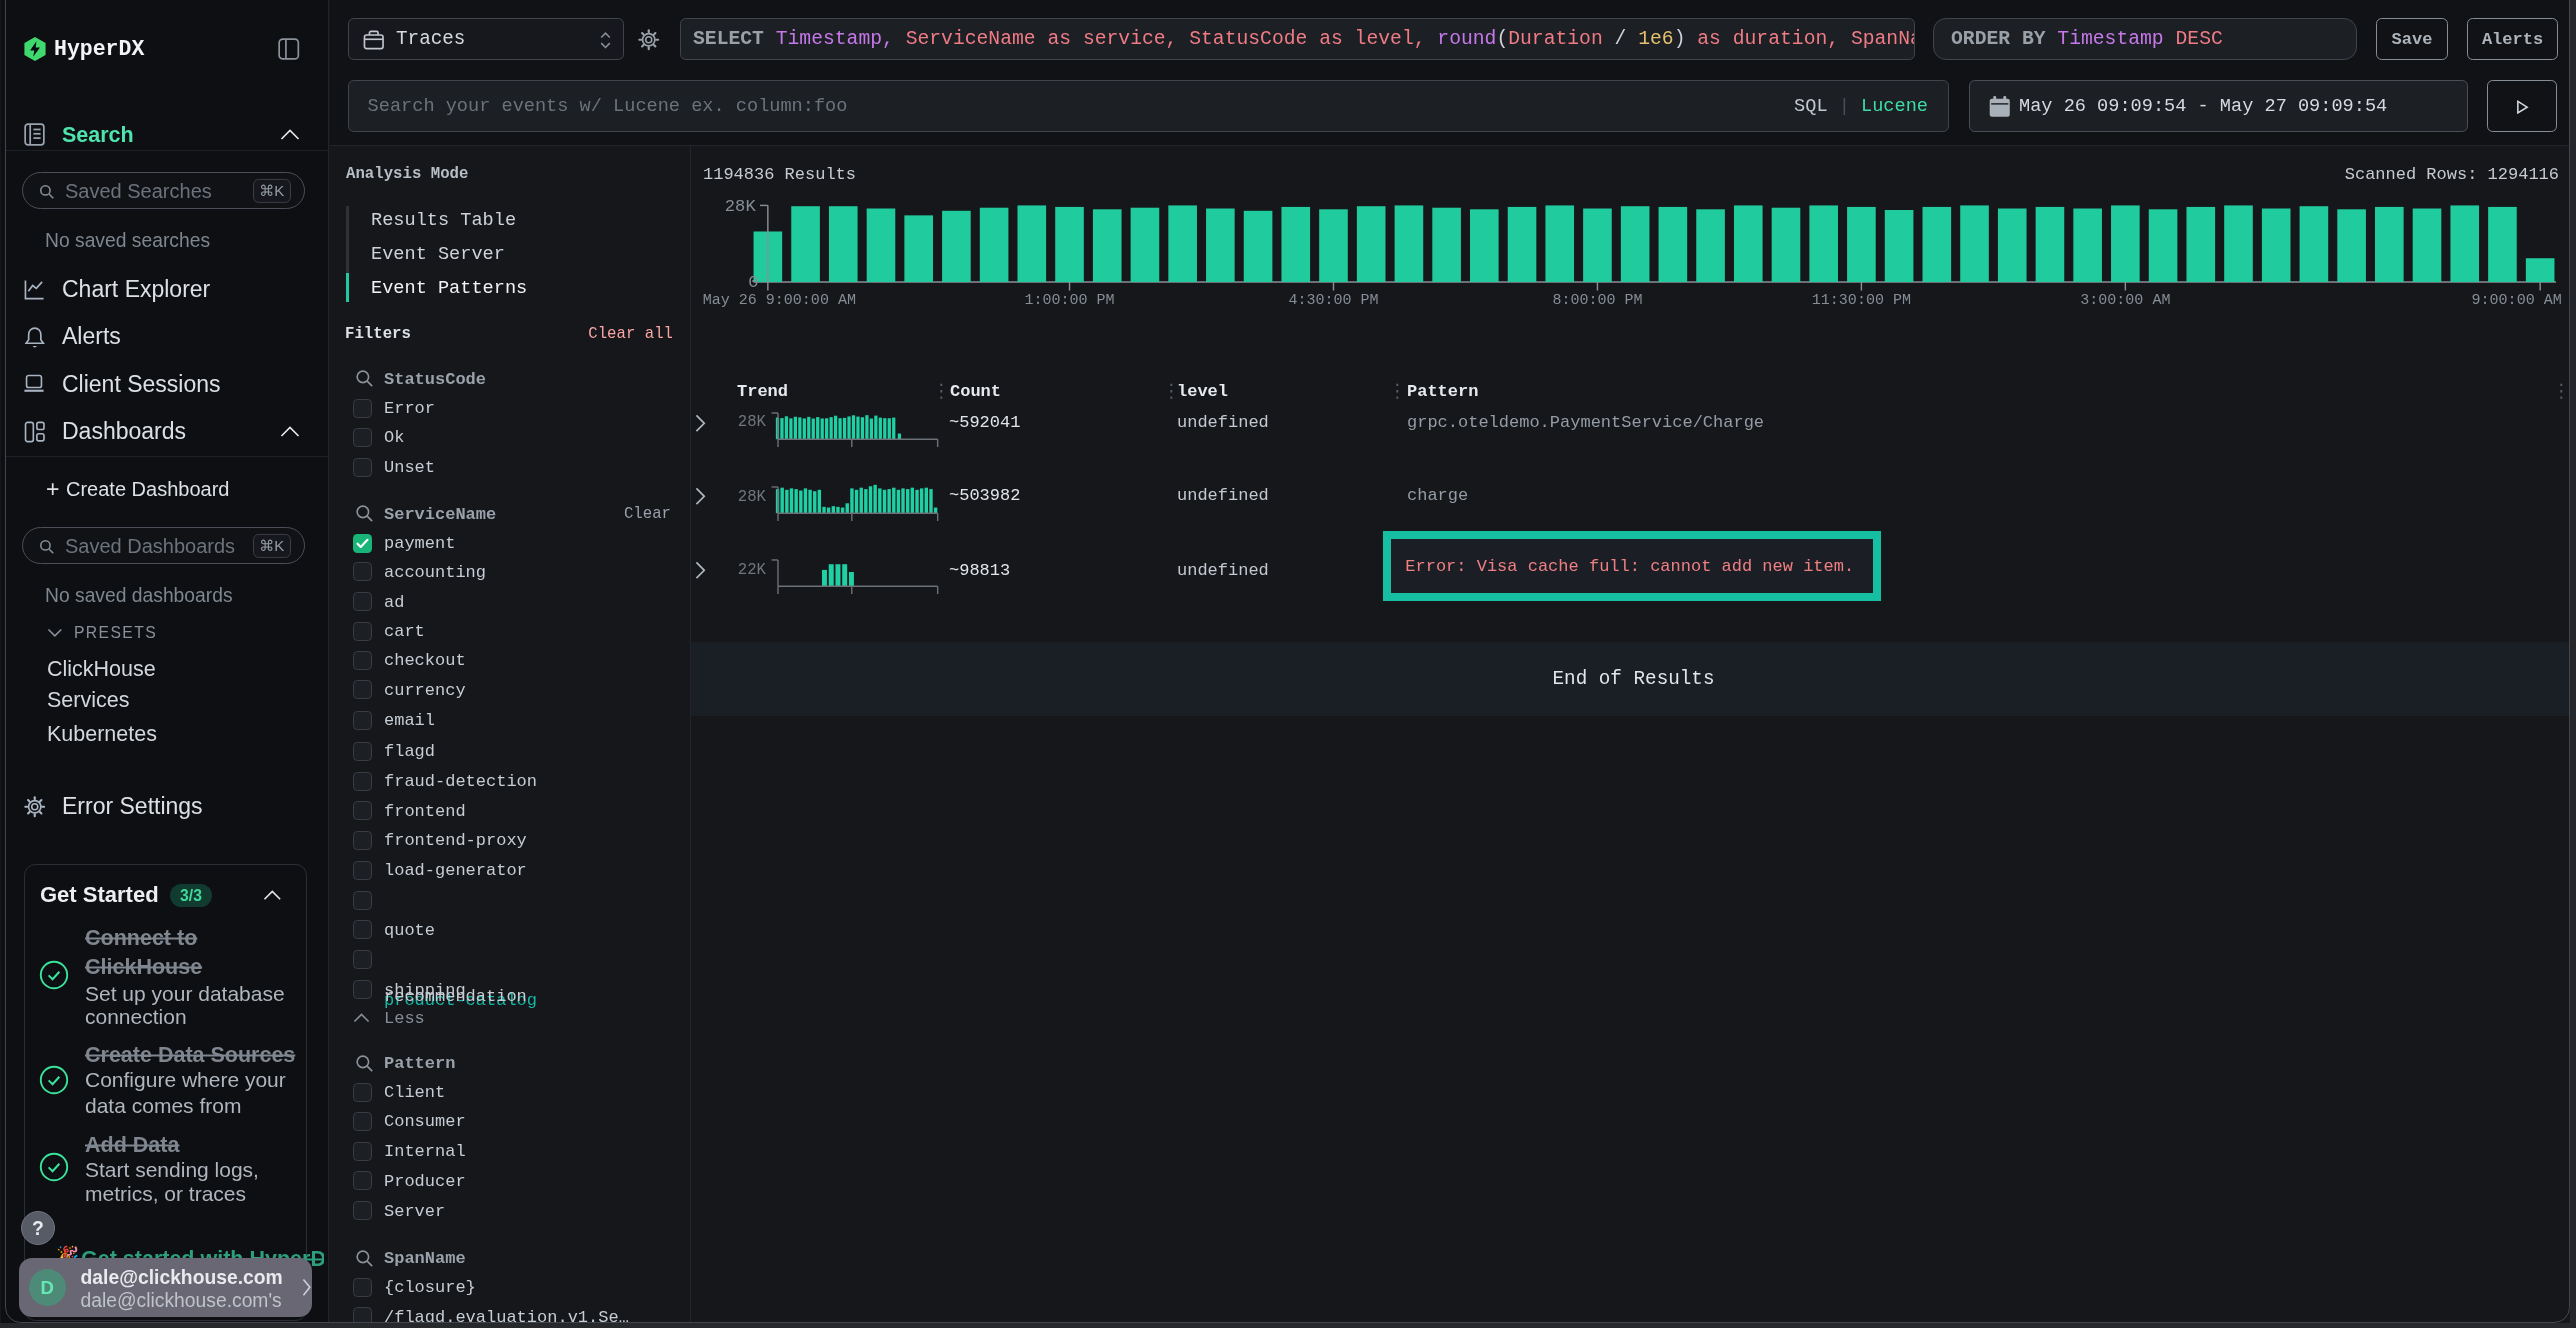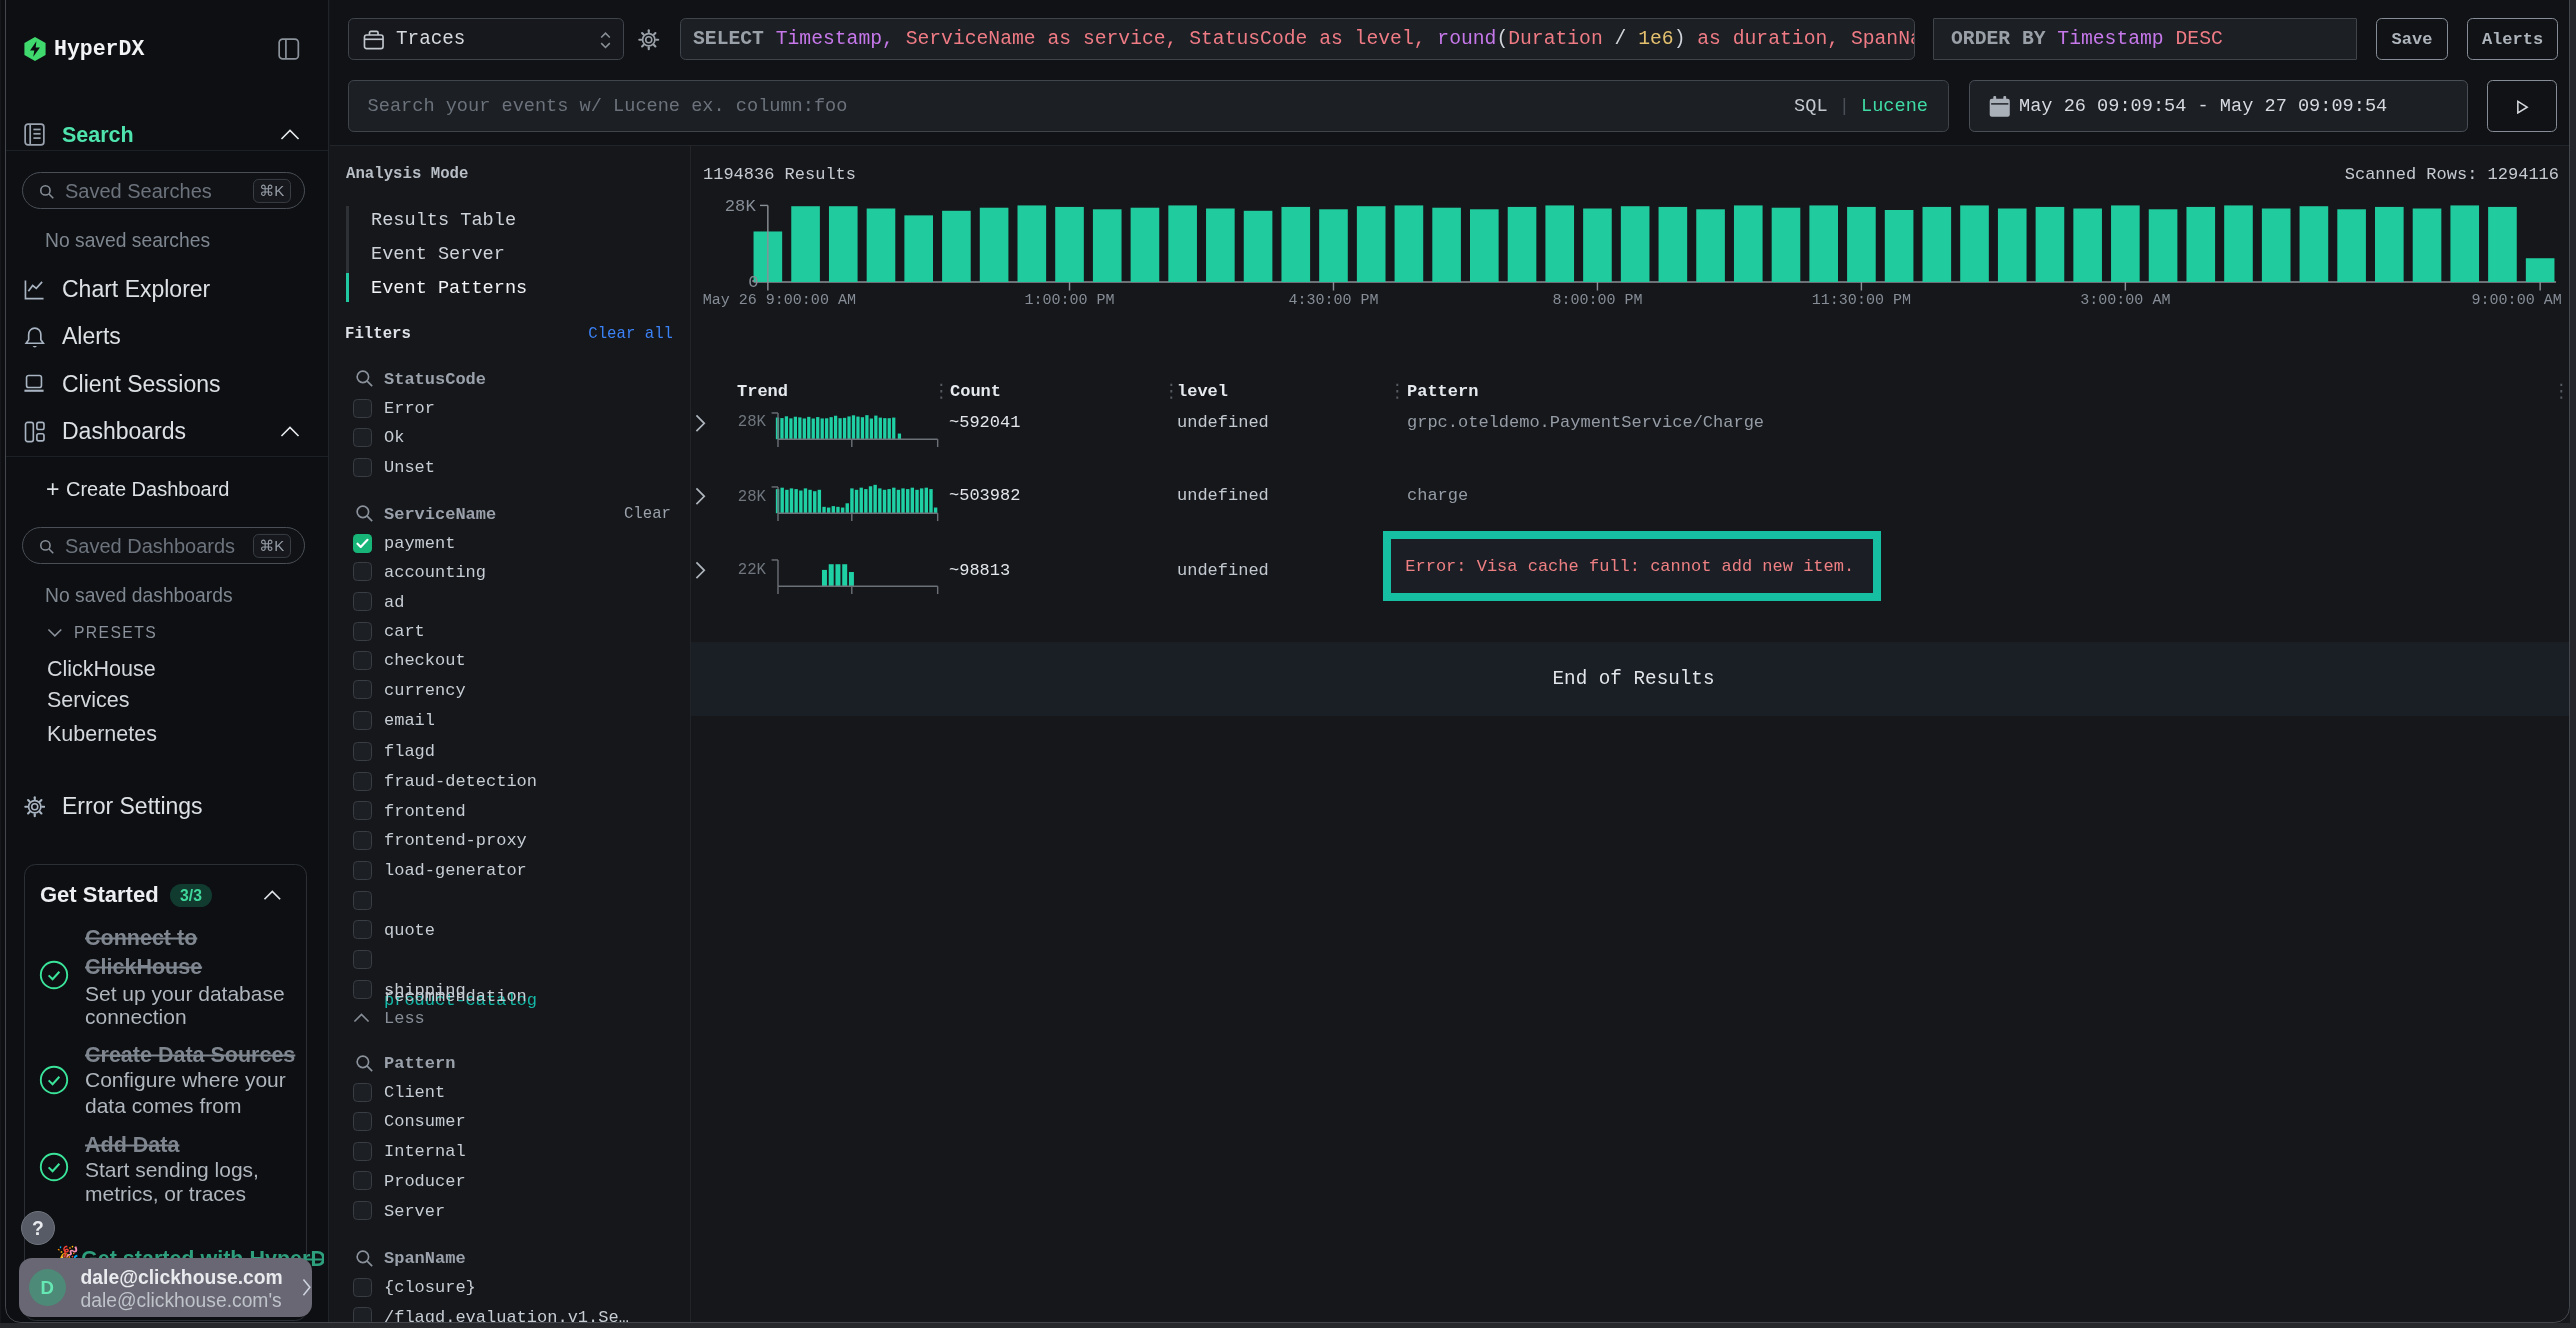--- a/index.html
+++ b/index.html
@@ -160,21 +160,21 @@
       <line x1="25.4" y1="15" x2="28.2" y2="15"></line>
 <line x1="5.7" y1="5.7" x2="7.7" y2="7.7"></line>
       <line x1="22.3" y1="22.3" x2="24.3" y2="24.3"></line>
 <line x1="5.7" y1="24.3" x2="7.7" y2="22.3"></line>
       <line x1="22.3" y1="7.7" x2="24.3" y2="5.7"></line>
 </g>
   </svg>
 <div class="abs" style="left:680px;top:18px;width:1235px;height:42px;border:1.4px solid #40454c;border-radius:5.7px;background:#1c1f24;overflow:hidden">
     <div class="abs" style="left:12px;top:50%;transform:translateY(-50%);font:400 19.7px 'Liberation Mono',monospace;white-space:pre"><span style="color:#9aa0a8;font-weight:700">SELECT </span><span style="color:#c678ea">Timestamp,</span><span style="color:#ef7b85"> ServiceName as service, StatusCode as level, </span><span style="color:#c678ea">round</span><span style="color:#d0d4da">(</span><span style="color:#ef7b85">Duration</span><span style="color:#d0d4da"> / </span><span style="color:#e3c06e">1e6</span><span style="color:#d0d4da">)</span><span style="color:#ef7b85"> as duration, SpanName</span></div>
   </div>
-<div class="abs" style="left:1933px;top:18px;width:424px;height:42px;border:1.4px solid #40454c;border-radius:1px;background:#1c1f24;overflow:hidden">
+<div class="abs" style="left:1933px;top:18px;width:424px;height:42px;border:1.4px solid #40454c;border-radius:13px;background:#1c1f24;overflow:hidden">
     <div class="abs" style="left:17px;top:50%;transform:translateY(-50%);font:400 19.7px 'Liberation Mono',monospace;white-space:pre"><span style="color:#9aa0a8;font-weight:700">ORDER BY </span><span style="color:#c678ea">Timestamp</span><span style="color:#ef7b85"> DESC</span></div>
   </div>
 <div class="abs" style="left:2376px;top:18px;width:72px;height:42px;border:1.4px solid #878d96;border-radius:5.7px;background:#101216;text-align:center;font:700 17px/41px 'Liberation Mono',monospace;color:#aeb4bb">Save</div>
 <div class="abs" style="left:2467px;top:18px;width:91px;height:42px;border:1.4px solid #878d96;border-radius:5.7px;background:#101216;text-align:center;font:700 17px/41px 'Liberation Mono',monospace;color:#aeb4bb">Alerts</div>
 <div class="abs" style="left:348px;top:80px;width:1601px;height:52px;border:1.4px solid #40454c;border-radius:5.7px;background:#1c1f24">
 <div class="abs" style="left:18.6px;top:50%;transform:translateY(-50%);font:400 18.6px 'Liberation Mono',monospace;color:#6b727b;white-space:pre">Search your events w/ Lucene ex. column:foo</div>
 <div class="abs" style="right:20px;top:50%;transform:translateY(-50%);font:400 18.6px 'Liberation Mono',monospace;white-space:pre"><span style="color:#c3c8cf">SQL</span><span style="color:#4a4f56"> | </span><span style="color:#3fdba4">Lucene</span></div>
 </div>
 <div class="abs" style="left:1969px;top:80px;width:499px;height:52px;border:1.4px solid #4a4f57;border-radius:5.7px;background:#1c1f24">
 <svg class="abs" style="left:18.6px;top:15px" width="21.5" height="21.5" viewBox="0 0 30 30" fill="#aab0b8">
@@ -190,21 +190,21 @@
       <path d="M2.5 2 L15.5 10 L2.5 18 Z"></path>
     </svg>
 </div>
 <div class="abs" style="left:346px;top:174px;transform:translateY(-50%);font:700 15.7px 'Liberation Mono',monospace;color:#b8bec6;white-space:pre;">Analysis Mode</div>
 <div class="abs" style="left:346px;top:206px;width:2.9px;height:96px;background:#2e3237"></div>
 <div class="abs" style="left:346px;top:273px;width:2.9px;height:29px;background:#20c9a2"></div>
 <div class="abs" style="left:371px;top:220px;transform:translateY(-50%);font:400 18.6px 'Liberation Mono',monospace;color:#ced3da;white-space:pre;">Results Table</div>
 <div class="abs" style="left:371px;top:254px;transform:translateY(-50%);font:400 18.6px 'Liberation Mono',monospace;color:#ced3da;white-space:pre;">Event Server</div>
 <div class="abs" style="left:371px;top:288px;transform:translateY(-50%);font:400 18.6px 'Liberation Mono',monospace;color:#f1f3f6;white-space:pre;">Event Patterns</div>
 <div class="abs" style="left:345px;top:334px;transform:translateY(-50%);font:700 15.7px 'Liberation Mono',monospace;color:#dfe3e9;white-space:pre;">Filters</div>
-<div class="abs" style="right:1903px;top:334px;transform:translateY(-50%);font:400 15.7px 'Liberation Mono',monospace;color:#3b82f6;white-space:pre;">Clear all</div>
+<div class="abs" style="right:1903px;top:334px;transform:translateY(-50%);font:400 15.7px 'Liberation Mono',monospace;color:#fca5a5;white-space:pre;">Clear all</div>
 <svg class="abs" style="left:355px;top:369px" width="18.6" height="18.6" viewBox="0 0 26 26" fill="none" stroke="#8b929b" stroke-width="2.3">
     <circle cx="11" cy="11" r="8"></circle>
     <line x1="17" y1="17" x2="24" y2="24"></line>
   </svg>
 <div class="abs" style="left:384px;top:379px;transform:translateY(-50%);font:700 17px 'Liberation Mono',monospace;color:#9aa1ab;white-space:pre;">StatusCode</div>
 <div class="abs" style="left:353px;top:399px;width:18.6px;height:18.6px;border-radius:4.3px;border:1.4px solid #393d44;background:#1c1f24"></div>
 <div class="abs" style="left:384px;top:408px;transform:translateY(-50%);font:400 17px 'Liberation Mono',monospace;color:#c7cdd4;white-space:pre;">Error</div>
 <div class="abs" style="left:353px;top:428px;width:18.6px;height:18.6px;border-radius:4.3px;border:1.4px solid #393d44;background:#1c1f24"></div>
 <div class="abs" style="left:384px;top:437px;transform:translateY(-50%);font:400 17px 'Liberation Mono',monospace;color:#c7cdd4;white-space:pre;">Ok</div>
 <div class="abs" style="left:353px;top:458px;width:18.6px;height:18.6px;border-radius:4.3px;border:1.4px solid #393d44;background:#1c1f24"></div>

